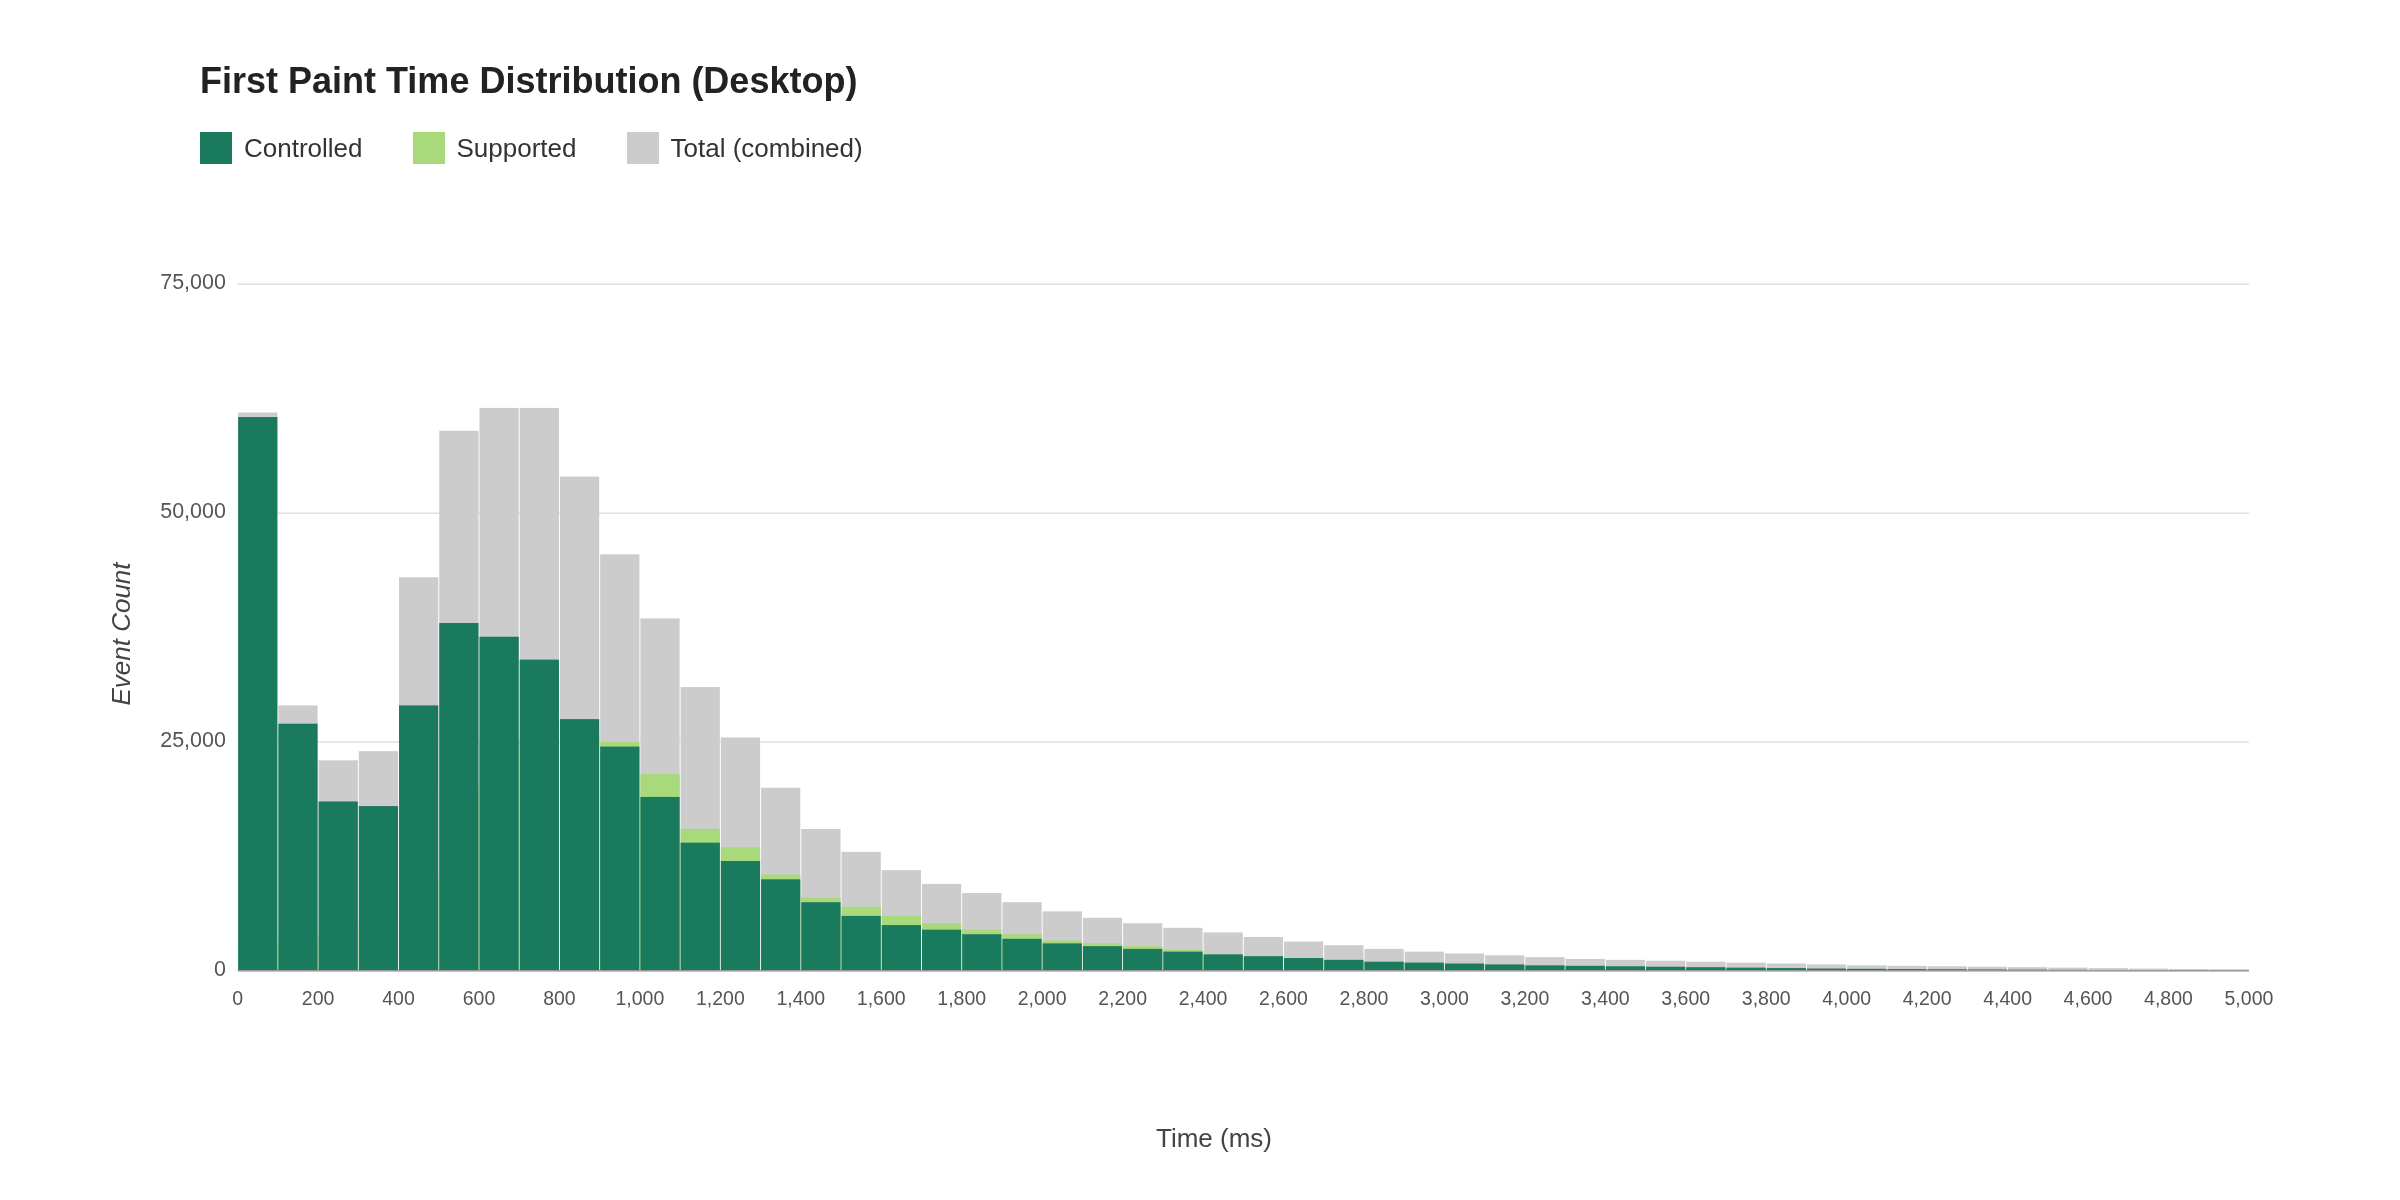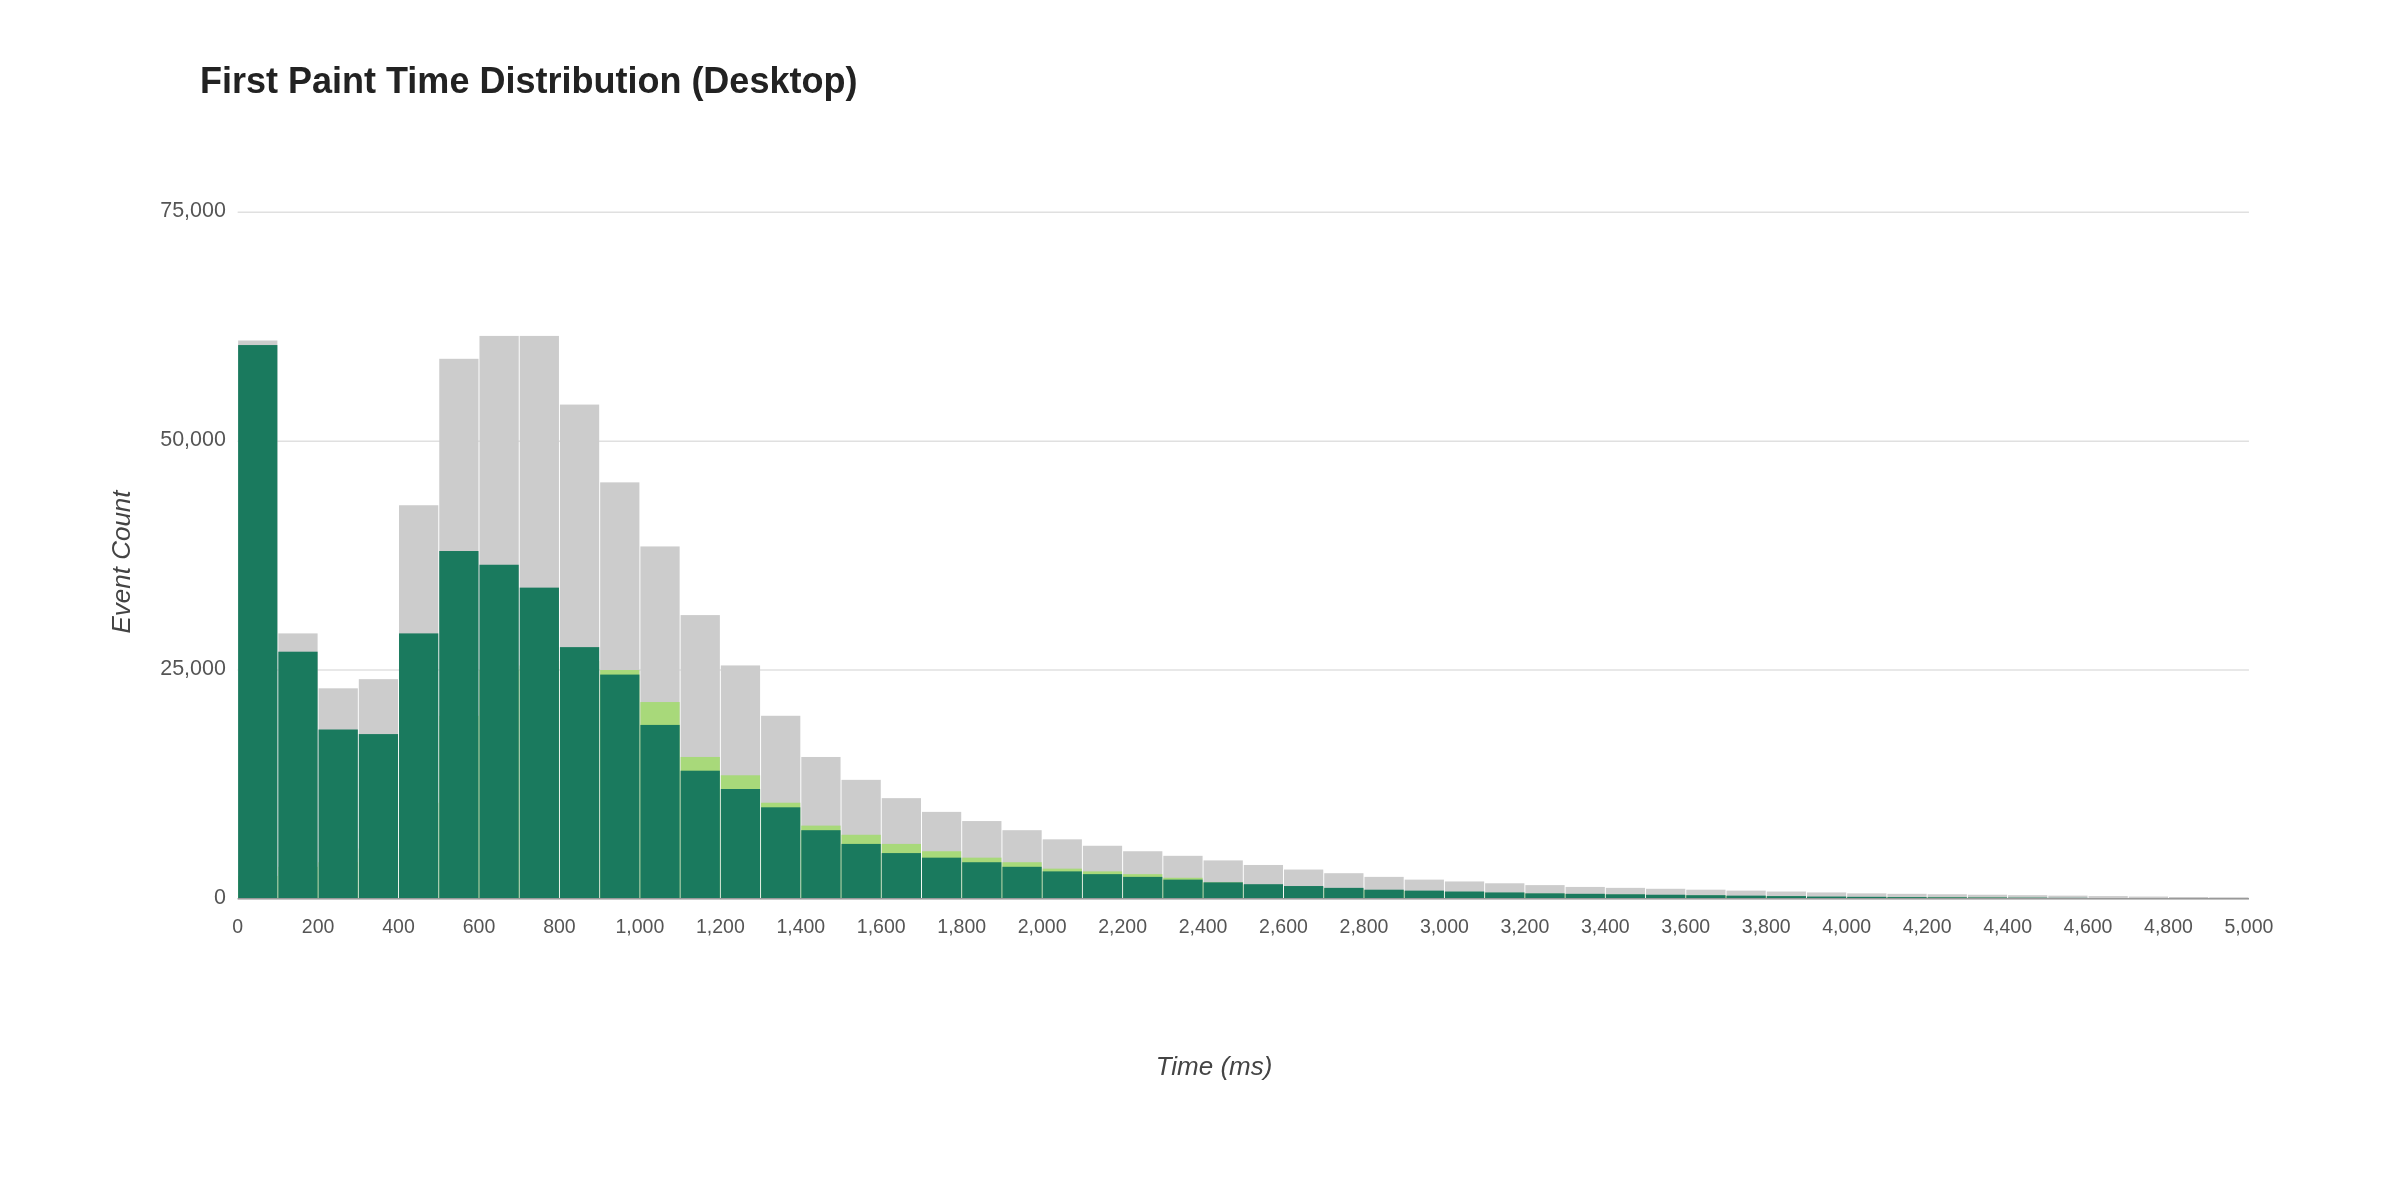--- a/index.html
+++ b/index.html
@@ -55,34 +55,47 @@
       font-style: italic;
       color: #444;
       white-space: nowrap;
     }
     .x-axis-label {
       position: absolute;
       bottom: -90px;
       left: 50%;
       transform: translateX(-50%);
       font-size: 26px;
-      font-style: italic;
       color: #444;
     }
     svg.main-chart {
       width: 100%;
       height: 100%;
     }
   </style>
 </head>
 <body>
 
 <div class="chart-container">
   <div class="chart-title">First Paint Time Distribution (Desktop)</div>
 
+  <div class="legend">
+    <div class="legend-item">
+      <div class="legend-swatch" style="background:#1a7a5e;"></div>
+      <span>Controlled</span>
+    </div>
+    <div class="legend-item">
+      <div class="legend-swatch" style="background:#a8d97a;"></div>
+      <span>Supported</span>
+    </div>
+    <div class="legend-item">
+      <div class="legend-swatch" style="background:#cccccc;"></div>
+      <span>Total (combined)</span>
+    </div>
+  </div>
 
   <div class="chart-area">
     <div class="y-axis-label">Event Count</div>
     <div class="x-axis-label">Time (ms)</div>
     <svg class="main-chart" id="chart-svg" viewBox="0 0 2200 850">
         <line x1="100" x2="2160" y1="770" y2="770" stroke="#e0e0e0" stroke-width="1.5"></line>
         <text x="88" y="775" text-anchor="end" font-size="22" fill="#555">0</text>
         <line x1="100" x2="2160" y1="535.625" y2="535.625" stroke="#e0e0e0" stroke-width="1.5"></line>
         <text x="88" y="540.625" text-anchor="end" font-size="22" fill="#555">25,000</text>
         <line x1="100" x2="2160" y1="301.25" y2="301.25" stroke="#e0e0e0" stroke-width="1.5"></line>

